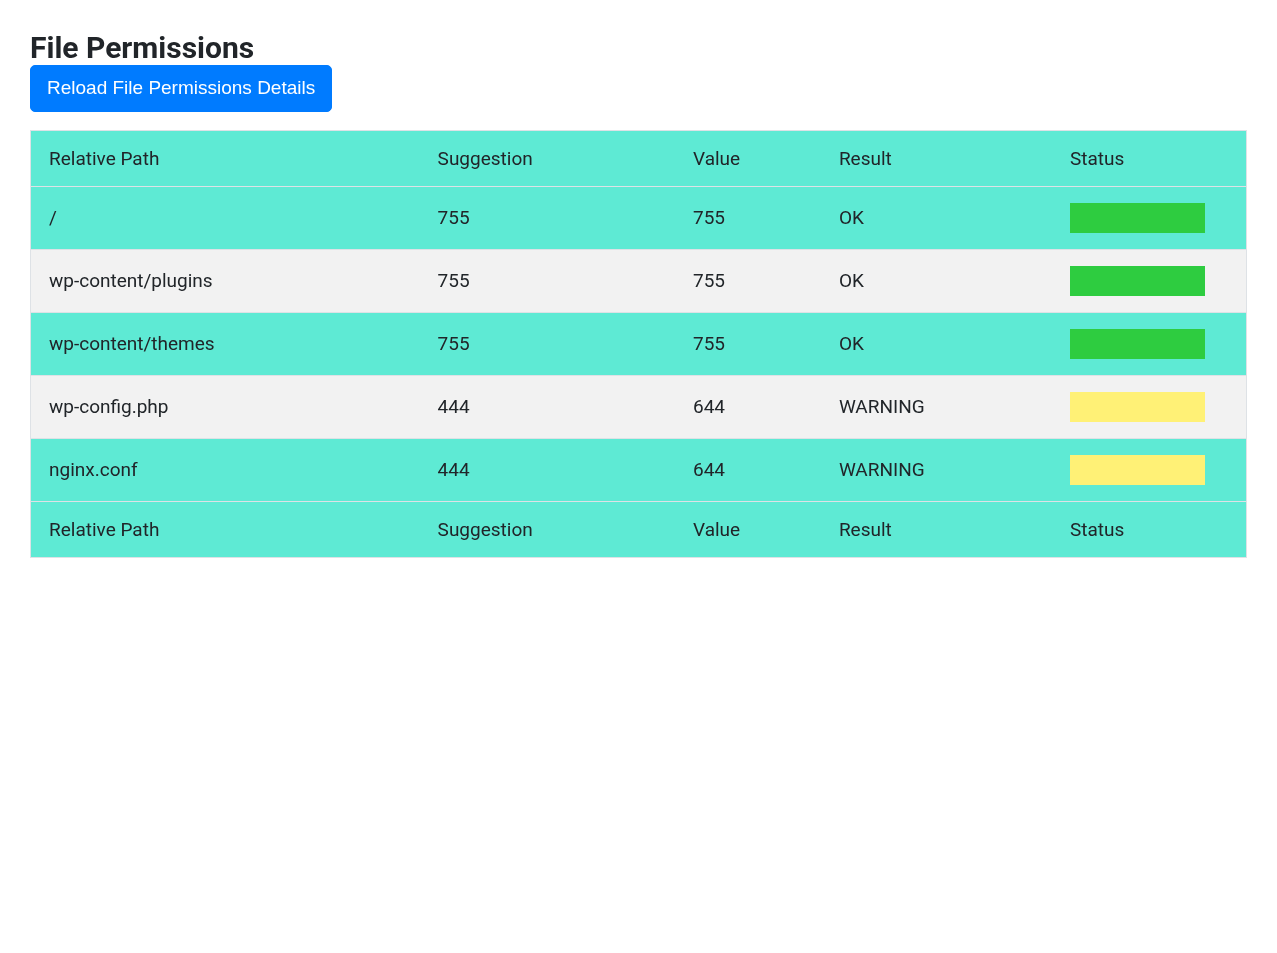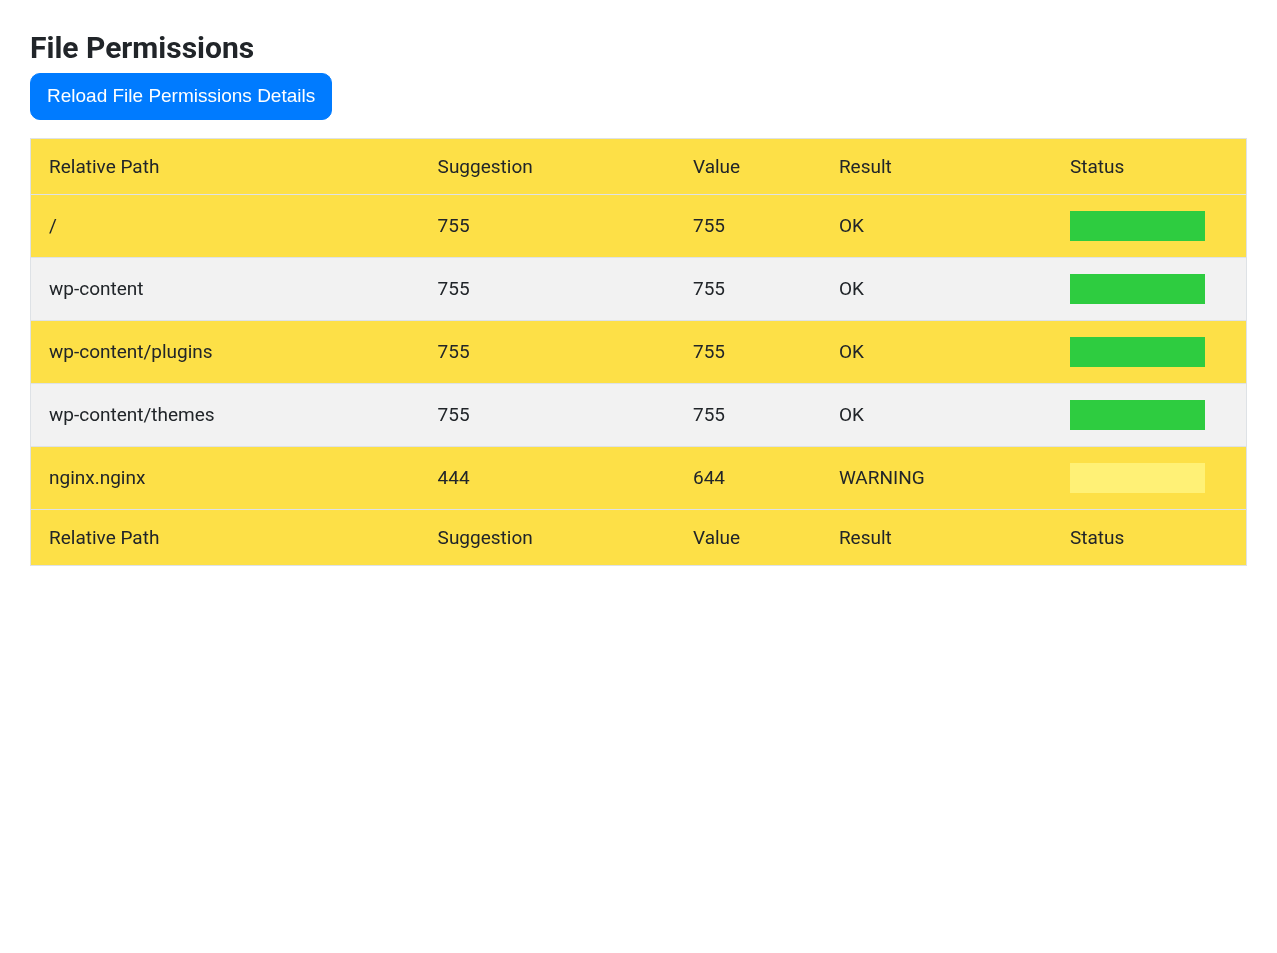--- a/index.html
+++ b/index.html
@@ -10,40 +10,40 @@
     body {
       font-family: "Segoe UI", -apple-system, BlinkMacSystemFont, Roboto, "Helvetica Neue", Arial, sans-serif;
       background: #ffffff;
       color: #212529;
       padding: 30px;
     }
     h2.page-title {
       font-size: 30px;
       font-weight: 700;
       color: #212529;
-      margin-bottom: 8px;
+      margin-bottom: 0;
     }
     .btn-primary {
       display: inline-block;
       background: #007bff;
       color: #ffffff;
       border: 1px solid #007bff;
-      border-radius: 10px;
+      border-radius: 5px;
       padding: 8px 16px;
       font-size: 19px;
       font-weight: 400;
       cursor: pointer;
       line-height: 1.5;
       margin-bottom: 18px;
     }
     table.permissions {
       width: 100%;
       border-collapse: collapse;
       border: 1px solid #dee2e6;
-      background: #fde047;
+      background: #5eead4;
       font-size: 19px;
       color: #212529;
     }
     table.permissions thead th,
     table.permissions tfoot th {
       text-align: left;
       padding: 16px 18px;
       font-weight: 400;
       border-bottom: 1px solid #dee2e6;
       border-top: 1px solid #dee2e6;
@@ -103,42 +103,42 @@
   </thead>
   <tbody id="permissions-body">
   <tr>
         <td>/</td>
         <td>755</td>
         <td>755</td>
         <td>OK</td>
         <td><span class="status-bar status-ok" style="background: rgb(46, 204, 64);"></span></td>
       </tr>
       <tr>
-        <td>wp-content</td>
-        <td>755</td>
-        <td>755</td>
-        <td>OK</td>
-        <td><span class="status-bar status-ok" style="background: rgb(46, 204, 64);"></span></td>
-      </tr>
-      <tr>
         <td>wp-content/plugins</td>
         <td>755</td>
         <td>755</td>
         <td>OK</td>
         <td><span class="status-bar status-ok" style="background: rgb(46, 204, 64);"></span></td>
       </tr>
       <tr>
         <td>wp-content/themes</td>
         <td>755</td>
         <td>755</td>
         <td>OK</td>
         <td><span class="status-bar status-ok" style="background: rgb(46, 204, 64);"></span></td>
       </tr>
       <tr>
-        <td>nginx.nginx</td>
+        <td>wp-config.php</td>
+        <td>444</td>
+        <td>644</td>
+        <td>WARNING</td>
+        <td><span class="status-bar status-warning" style="background: rgb(255, 241, 118);"></span></td>
+      </tr>
+      <tr>
+        <td>nginx.conf</td>
         <td>444</td>
         <td>644</td>
         <td>WARNING</td>
         <td><span class="status-bar status-warning" style="background: rgb(255, 241, 118);"></span></td>
       </tr>
     </tbody>
   <tfoot>
     <tr>
       <th>Relative Path</th>
       <th>Suggestion</th>

